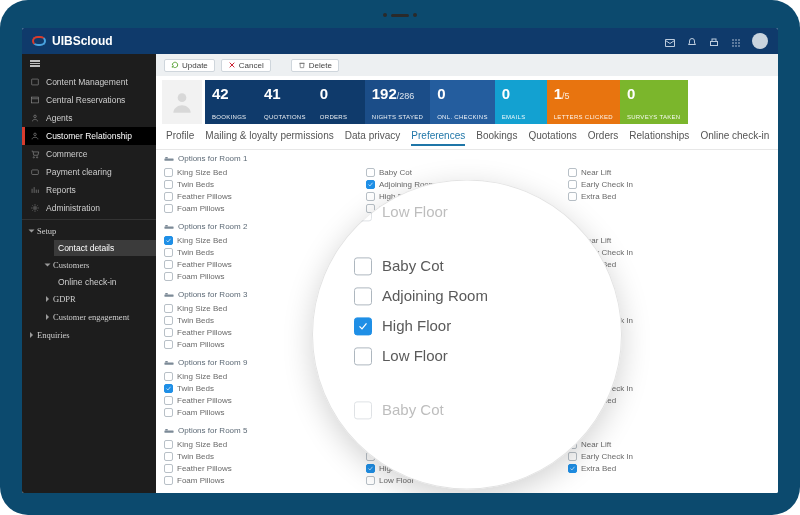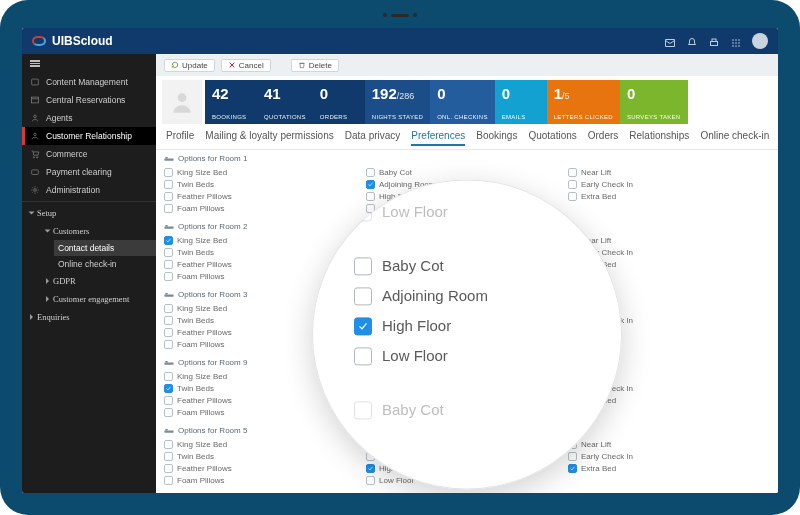--- a/index.html
+++ b/index.html
@@ -213,43 +213,51 @@
               <span class="ico">
                 <svg viewBox="0 0 24 24">
                   <rect x="4" y="7" width="16" height="11" rx="2"></rect>
                 </svg>
               </span>
               <span>Payment clearing</span>
             </div>
             <div class="side-item">
               <span class="ico">
                 <svg viewBox="0 0 24 24">
+                  <path d="M5 19V9m5 10V5m5 14v-8m5 8V11"></path>
+                </svg>
+              </span>
+              <span>Reports</span>
+            </div>
+            <div class="side-item">
+              <span class="ico">
+                <svg viewBox="0 0 24 24">
                   <circle cx="12" cy="12" r="3"></circle>
                   <path d="M12 3v3M12 18v3M3 12h3M18 12h3M6 6l2 2M16 16l2 2M18 6l-2 2M8 16l-2 2"></path>
                 </svg>
               </span>
               <span>Administration</span>
             </div>
           </div>
         <div class="side-group" id="side-groups">
             <div class="side-caret">
               <span class="caret down"></span>
               <span>Setup</span>
             </div>
             <div class="sub">
+              <div class="sub">
+                <div class="side-item sel">
+                  <span>Contact details</span>
+                </div>
+              </div>
+            </div>
+            <div class="sub">
               <div class="side-caret">
                 <span class="caret down"></span>
                 <span>Customers</span>
-              </div>
-            </div>
-            <div class="sub">
-              <div class="sub">
-                <div class="side-item sel">
-                  <span>Contact details</span>
-                </div>
               </div>
             </div>
             <div class="sub">
               <div class="sub">
                 <div class="side-item">
                   <span>Online check-in</span>
                 </div>
               </div>
             </div>
             <div class="sub">

